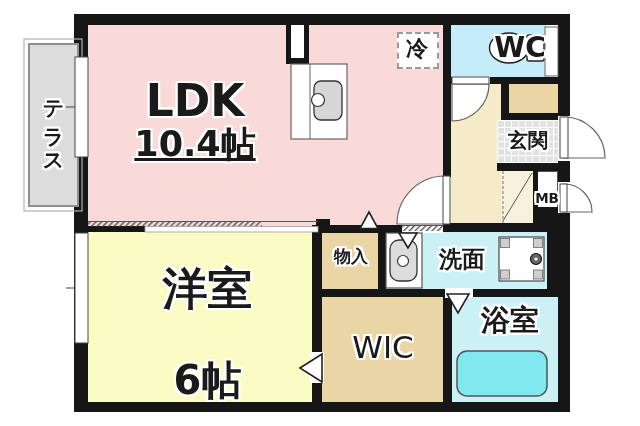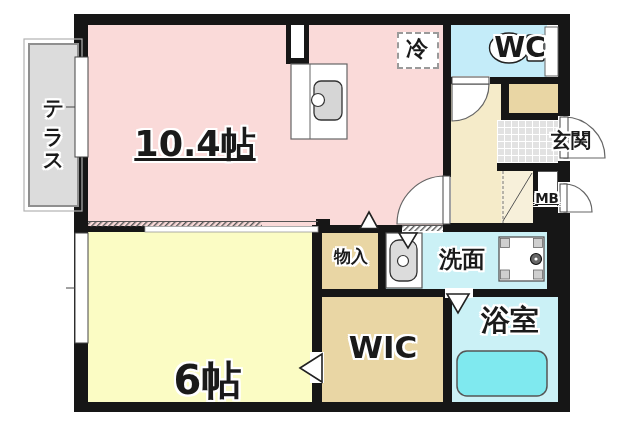--- a/index.html
+++ b/index.html
@@ -159,33 +159,35 @@
       <path d="M399 233 L417 233 L408 248 Z"></path>
       <rect x="445" y="288" width="28" height="10" fill="#fff" stroke="none"></rect>
       <path d="M447 294 L469 294 L458 313 Z"></path>
       <rect x="310" y="352" width="14" height="31" fill="#fff" stroke="none"></rect>
       <path d="M300 368 L322 354 L322 382 Z"></path>
     </g>
   </svg>
 
   <div class="lbl vert" style="left:40px;top:84px;width:26px;height:84px;font-size:21px;">テラス</div>
 
+  <div class="lbl" style="left:125px;top:78px;width:140px;height:46px;font-size:44px;">LDK</div>
   <div class="lbl" style="left:115px;top:124px;width:160px;height:40px;font-size:35px;text-decoration:underline;">10.4帖</div>
 
   <div class="fridge-box" style="left:397px;top:32px;width:38px;height:33px;"></div>
   <div class="lbl" style="left:397px;top:34px;width:40px;height:30px;font-size:22px;">冷</div>
 
   <div class="lbl" style="left:449px;top:34px;width:46px;height:28px;font-size:28px;margin-left:48px;">WC</div>
 
-  <div class="lbl" style="left:497px;top:128px;width:62px;height:24px;font-size:20px;padding-left:43px;">玄関</div>
+  <div class="lbl" style="left:497px;top:128px;width:62px;height:24px;font-size:20px;">玄関</div>
 
-  <div class="lbl" style="left:533px;top:190px;width:28px;height:17px;font-size:13.5px;text-decoration:underline;">MB</div>
+  <div class="lbl" style="left:533px;top:190px;width:28px;height:17px;font-size:13.5px;">MB</div>
 
   <div class="lbl" style="left:322px;top:245px;width:58px;height:22px;font-size:17px;">物入</div>
 
   <div class="lbl" style="left:424px;top:245px;width:76px;height:28px;font-size:23px;">洗面</div>
 
+  <div class="lbl" style="left:135px;top:263px;width:145px;height:50px;font-size:45px;">洋室</div>
   <div class="lbl" style="left:135px;top:315px;width:145px;height:46px;font-size:40px;margin-top:42px;">6帖</div>
 
-  <div class="lbl" style="left:342px;top:328px;width:82px;height:38px;font-size:31px;font-weight:700;text-align:right;">WIC</div>
+  <div class="lbl" style="left:342px;top:328px;width:82px;height:38px;font-size:31px;font-weight:400;text-align:right;">WIC</div>
 
   <div class="lbl" style="left:478px;top:306px;width:64px;height:28px;font-size:29px;">浴室</div>
 </div>
 
 </body></html>

